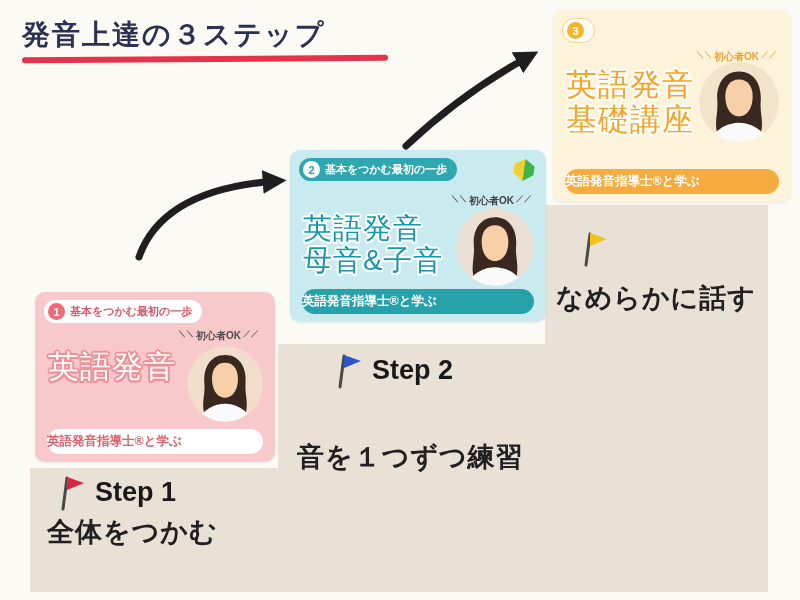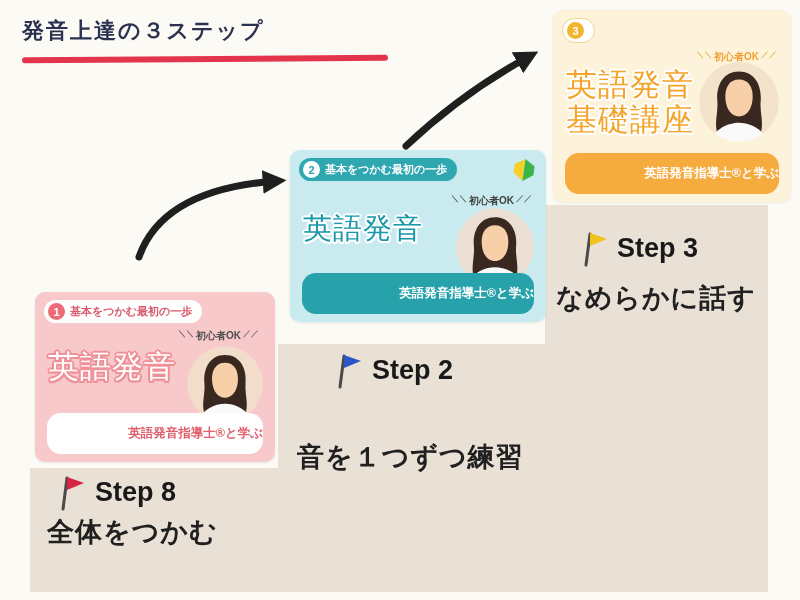--- a/index.html
+++ b/index.html
@@ -10,21 +10,21 @@
   }
   
   .stair{position:absolute;background:#eae1d6;z-index:0;}
   .stair-1{left:30px;top:468px;width:738px;height:124px;}
   .stair-2{left:278px;top:344px;width:490px;height:126px;}
   .stair-3{left:545px;top:205px;width:223px;height:141px;}
 
   
   .page-title{
     position:absolute;left:22px;top:16px;z-index:3;
-    font-size:22px;font-weight:800;color:#2b3150;letter-spacing:2px;
+    font-size:28px;font-weight:800;color:#2b3150;letter-spacing:2px;
   }
   .title-underline{
     position:absolute;left:22px;top:56px;width:366px;height:6px;z-index:3;
     background:#e4344c;border-radius:4px;transform:rotate(-0.4deg);
   }
 
   
   .arrow-svg{position:absolute;z-index:2;}
   .arrow-1{left:125px;top:155px;width:180px;height:115px;}
   .arrow-2{left:392px;top:38px;width:170px;height:120px;}
@@ -72,21 +72,21 @@
       1.5px 1.5px 0 #fff,-1.5px 1.5px 0 #fff,1.5px -1.5px 0 #fff,-1.5px -1.5px 0 #fff;}
 
   .photo{position:absolute;border-radius:50%;overflow:hidden;z-index:2;}
   .card-1 .photo{right:12px;top:54px;width:76px;height:76px;}
   .card-2 .photo{right:12px;top:58px;width:78px;height:78px;}
   .card-3 .photo{right:12px;top:52px;width:80px;height:80px;}
   .photo svg{display:block;width:100%;height:100%;}
 
   .cfooter{
     position:absolute;left:12px;right:12px;bottom:8px;z-index:3;
-    border-radius:14px;text-align:right;font-size:12.5px;font-weight:700;padding:12px 0;
+    border-radius:14px;text-align:left;font-size:12.5px;font-weight:700;padding:4px 0;
     white-space:nowrap;
   }
   .card-1 .cfooter{background:#ffffff;color:#e0606c;}
   .card-2 .cfooter{background:#27a2ab;color:#ffffff;}
   .card-3 .cfooter{background:#f5ab3d;color:#ffffff;}
 
   .wakaba{position:absolute;right:9px;top:7px;width:26px;height:26px;z-index:2;}
 
   
   .flag{position:absolute;width:32px;height:38px;z-index:3;}
@@ -173,20 +173,21 @@
         <path d="M13 2 L13 24 L23 17 L23 8 Z" fill="#3bb54a"></path>
       </g>
     </svg>
     <div class="beginner">
       <span class="emph">＼＼</span>
       <span>初心者OK</span>
       <span class="emph">／／</span>
     </div>
     <div class="card-title">
       <div>英語発音</div>
+      <div>母音&amp;子音</div>
     </div>
     <div class="photo">
       <svg viewBox="0 0 100 100">
         <defs>
             <clipPath id="pc2">
               <circle cx="50" cy="50" r="50"></circle>
             </clipPath>
           </defs>
         <g clip-path="url(#pc2)">
           <rect width="100" height="100" fill="#eadfd2"></rect>
@@ -227,30 +228,29 @@
         </g>
       </svg>
     </div>
     <div class="cfooter">英語発音指導士®と学ぶ</div>
   </div>
 
   <svg class="flag flag-1" viewBox="0 0 32 38">
     <path d="M8 35 L12 4" stroke="#4a4a4a" stroke-width="3" stroke-linecap="round" fill="none"></path>
     <path d="M12 3 L29 9 L12 16 Z" fill="#d6253e"></path>
   </svg>
-  <div class="step-label step-label-1">Step 8</div>
+  <div class="step-label step-label-1">Step 1</div>
   <div class="step-desc step-desc-1">全体をつかむ</div>
 
   <svg class="flag flag-2" viewBox="0 0 32 38">
     <path d="M8 35 L12 4" stroke="#4a4a4a" stroke-width="3" stroke-linecap="round" fill="none"></path>
     <path d="M12 3 L29 9 L12 16 Z" fill="#2b55c8"></path>
   </svg>
   <div class="step-label step-label-2">Step 2</div>
   <div class="step-desc step-desc-2">音を１つずつ練習</div>
 
   <svg class="flag flag-3" viewBox="0 0 32 38">
     <path d="M8 35 L12 4" stroke="#4a4a4a" stroke-width="3" stroke-linecap="round" fill="none"></path>
     <path d="M12 3 L29 9 L12 16 Z" fill="#f2c21a"></path>
   </svg>
-  <div class="step-label step-label-3">Step 3</div>
   <div class="step-desc step-desc-3">なめらかに話す</div>
 
 </div>
 
 </body></html>

